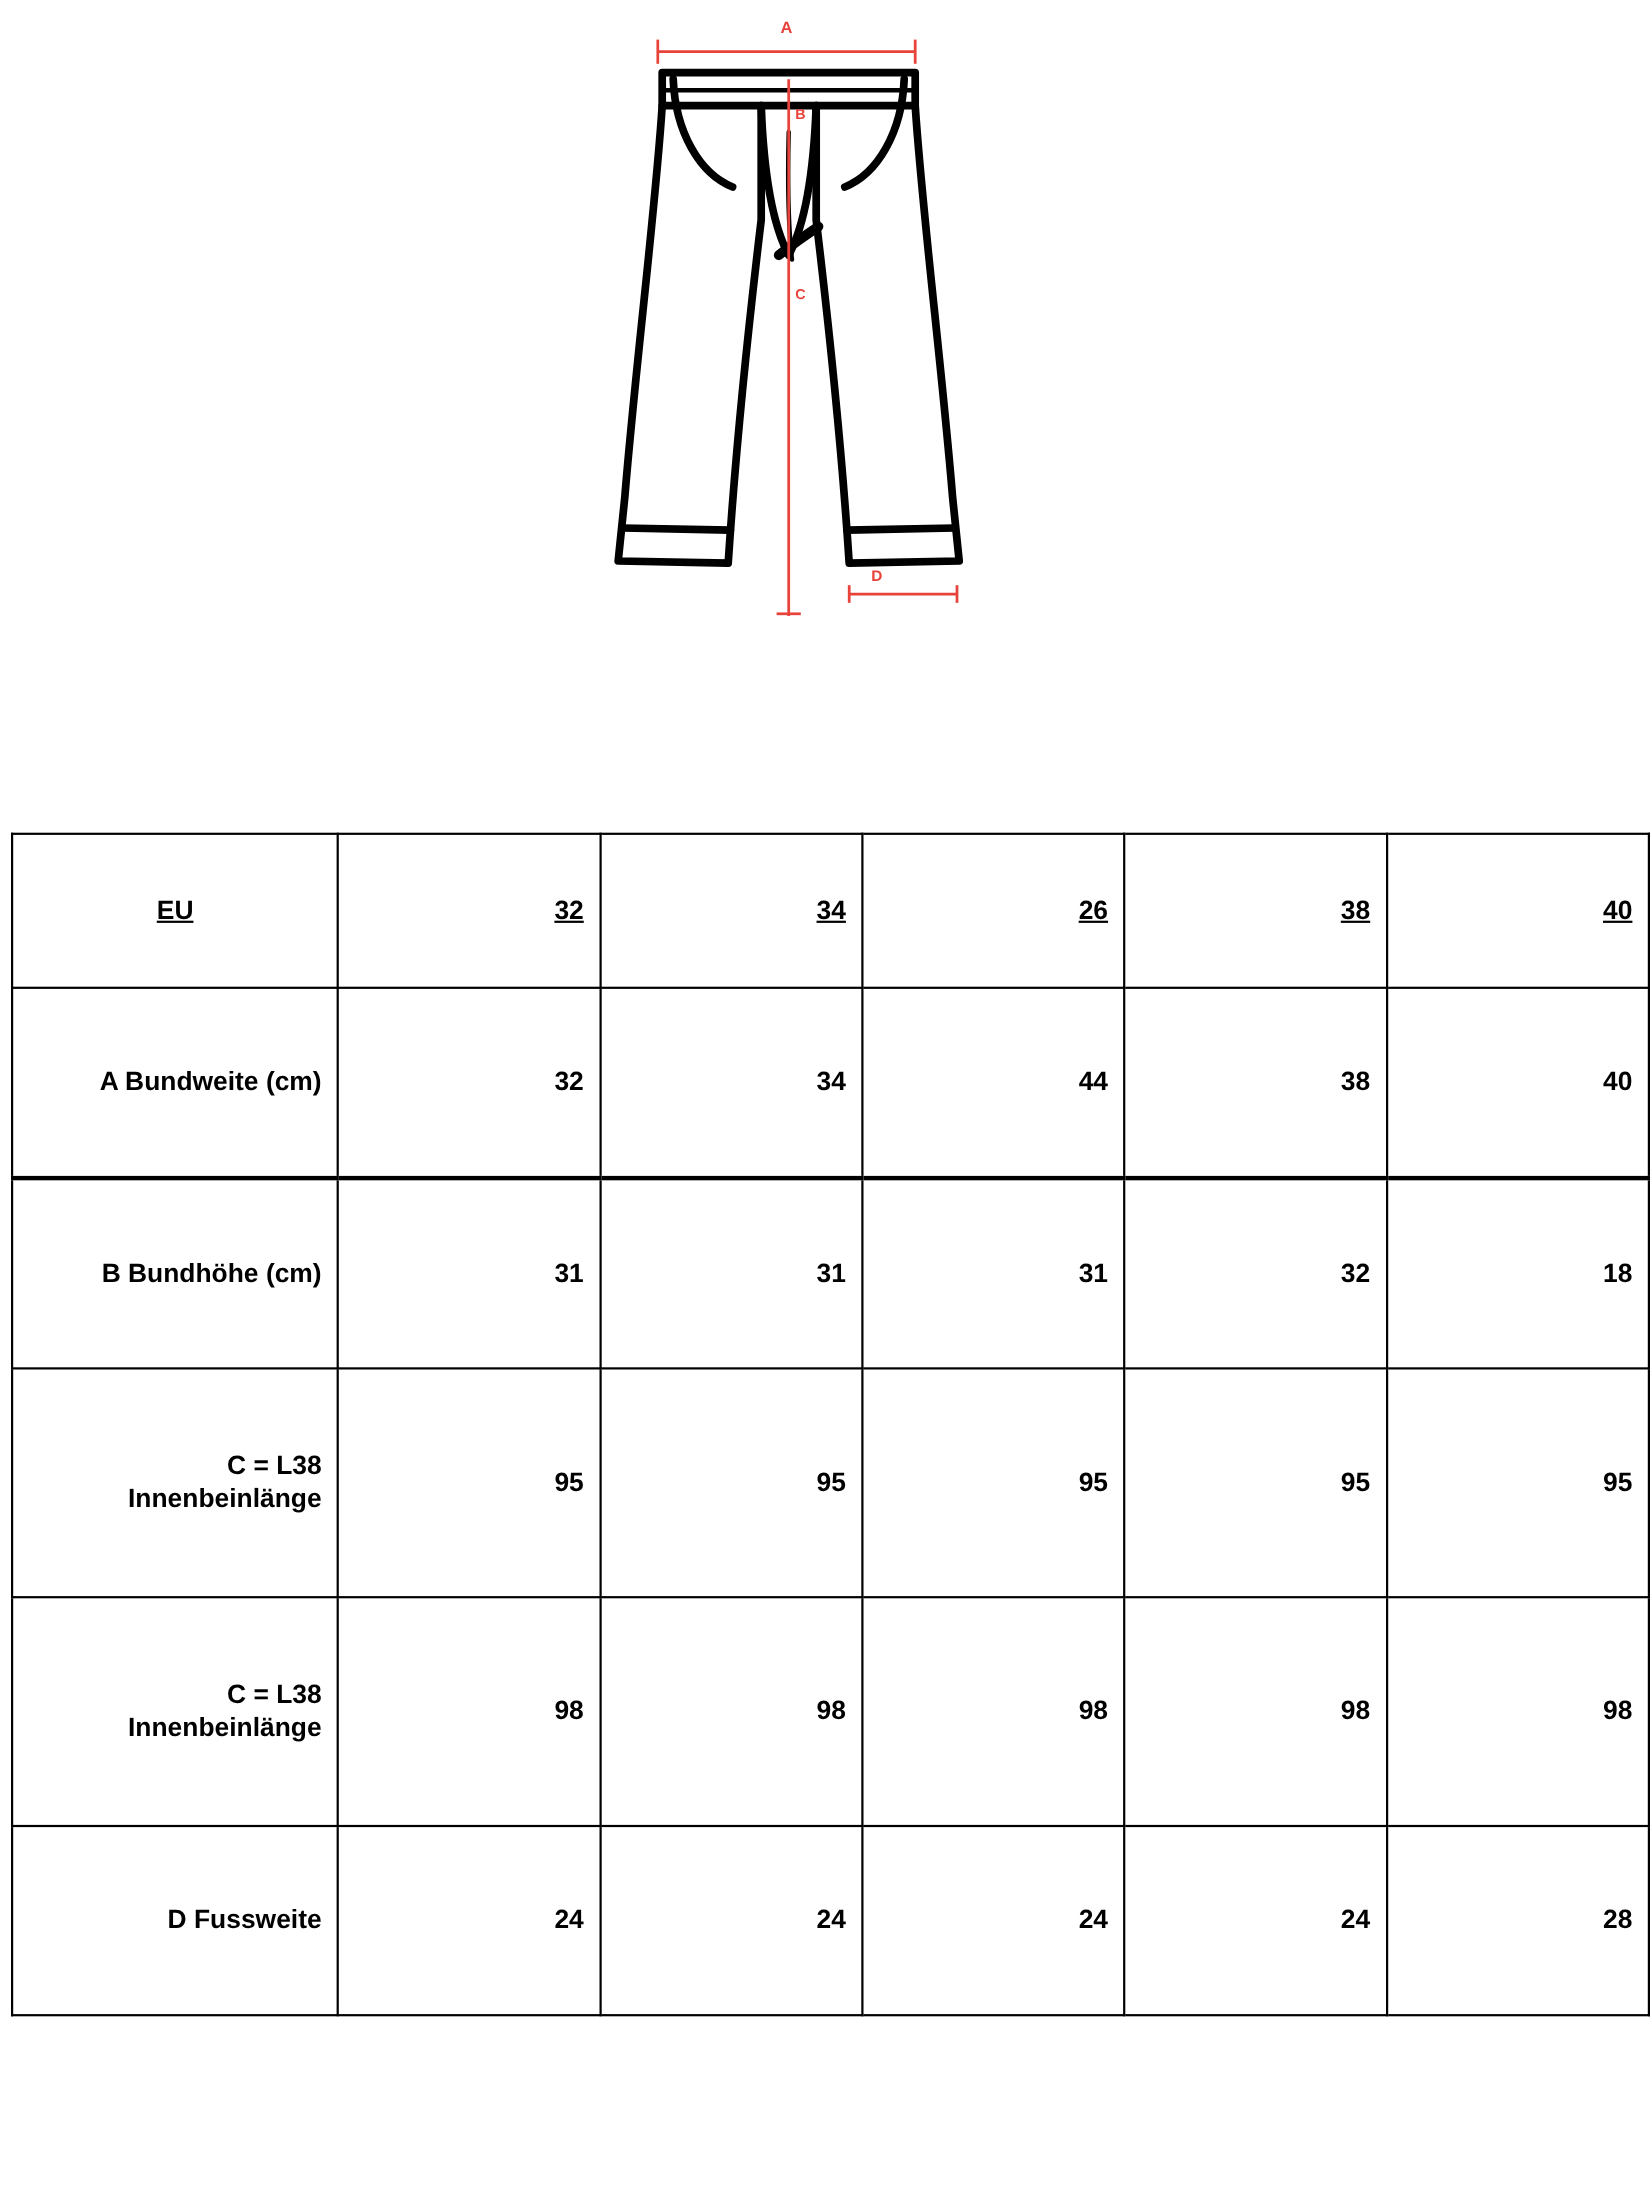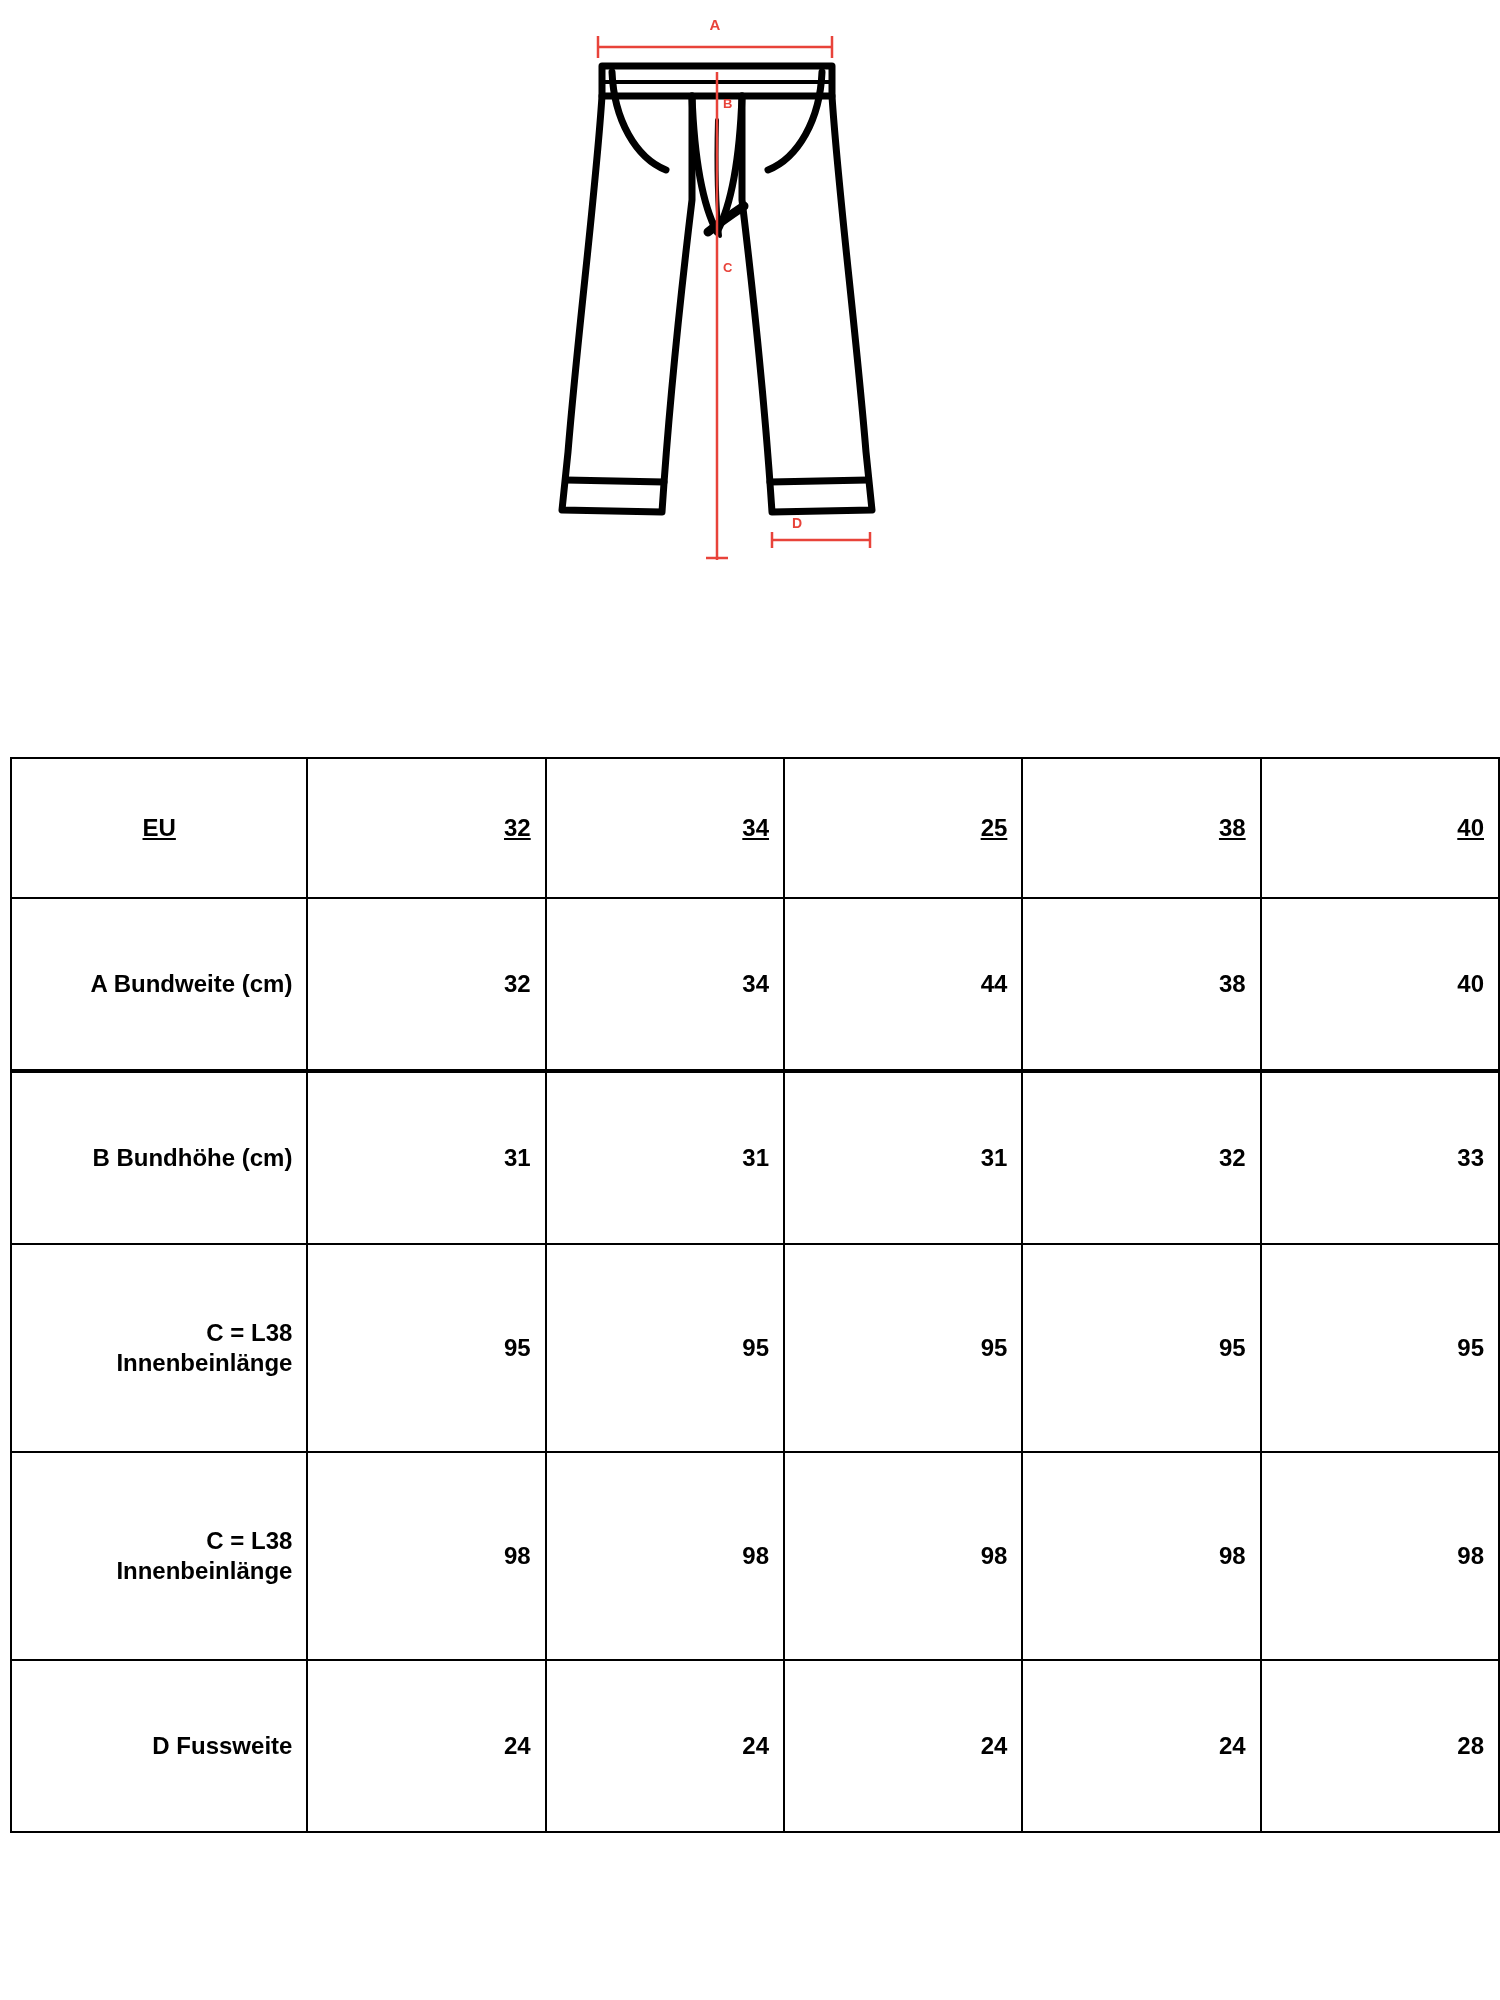--- a/index.html
+++ b/index.html
@@ -154,41 +154,41 @@
         <col class="val-col">
         <col class="val-col">
         <col class="val-col">
         <col class="val-col">
       </colgroup>
       <thead>
         <tr class="hdr-row">
           <th class="label-cell">EU</th>
           <th class="val-cell">32</th>
           <th class="val-cell">34</th>
-          <th class="val-cell">25</th>
+          <th class="val-cell">26</th>
           <th class="val-cell">38</th>
           <th class="val-cell">40</th>
         </tr>
       </thead>
       <tbody>
         <tr class="body-row">
           <td class="label-cell">A Bundweite (cm)</td>
           <td class="val-cell">32</td>
           <td class="val-cell">34</td>
           <td class="val-cell">44</td>
           <td class="val-cell">38</td>
           <td class="val-cell">40</td>
         </tr>
         <tr class="body-row thick-top">
           <td class="label-cell">B Bundhöhe (cm)</td>
           <td class="val-cell">31</td>
           <td class="val-cell">31</td>
           <td class="val-cell">31</td>
           <td class="val-cell">32</td>
-          <td class="val-cell">33</td>
+          <td class="val-cell">18</td>
         </tr>
         <tr class="tall-row">
           <td class="label-cell">C = L38 Innenbeinlänge</td>
           <td class="val-cell">95</td>
           <td class="val-cell">95</td>
           <td class="val-cell">95</td>
           <td class="val-cell">95</td>
           <td class="val-cell">95</td>
         </tr>
         <tr class="tall-row">

